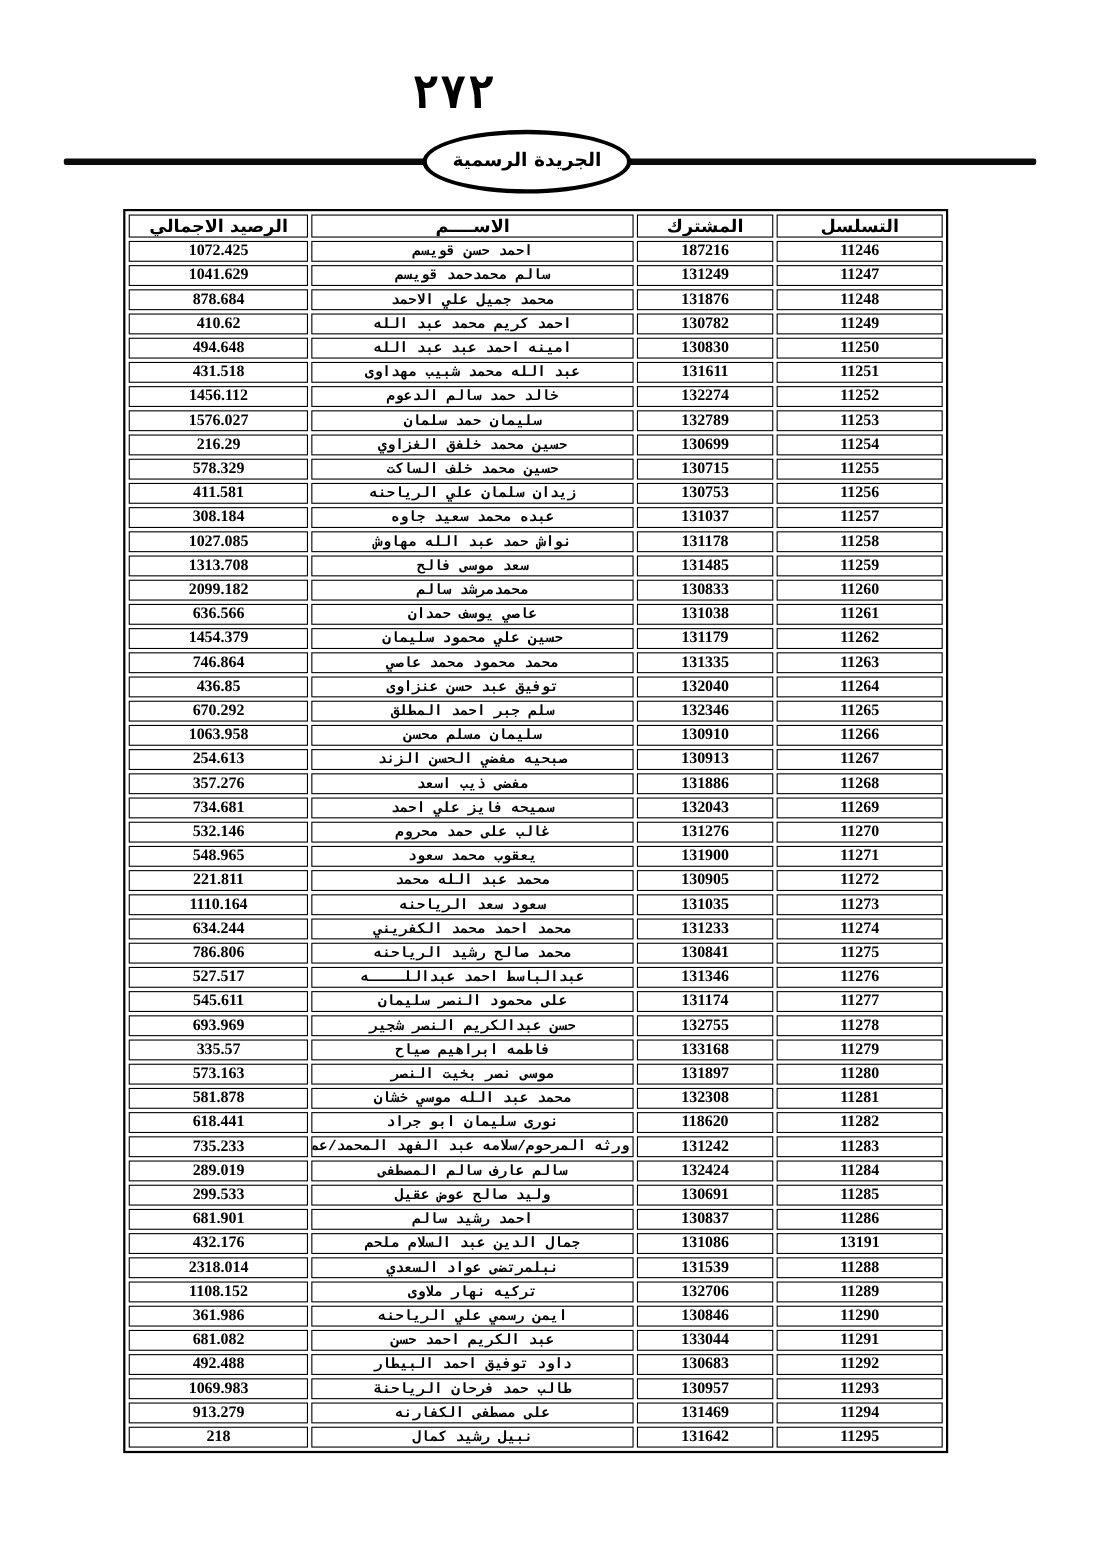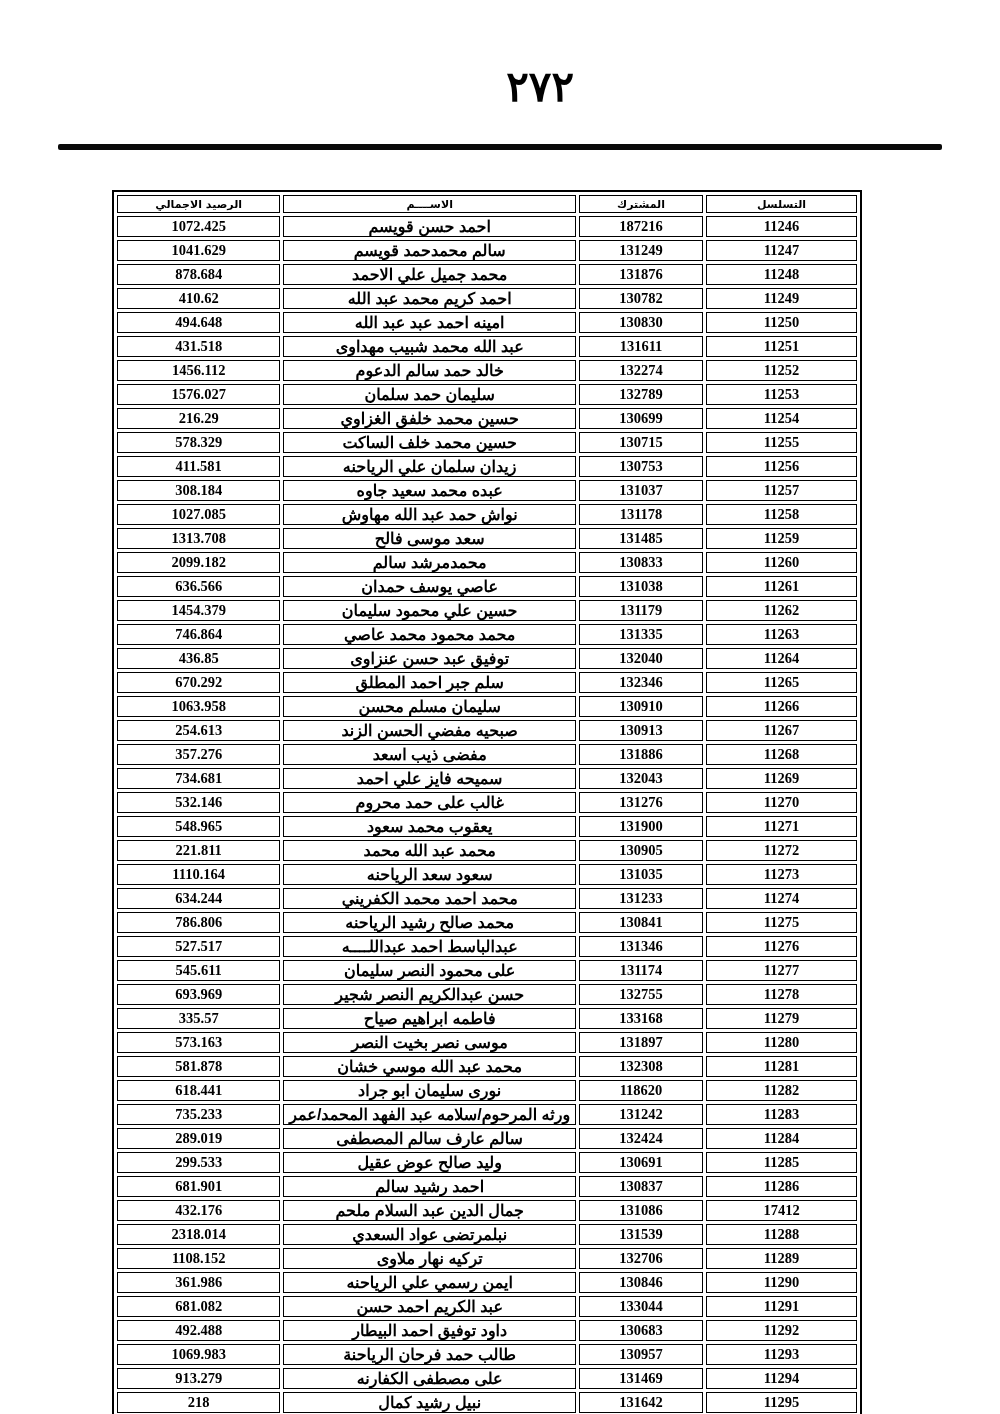--- a/index.html
+++ b/index.html
@@ -13,25 +13,25 @@
     height: 1414px;
     background: #ffffff;
     overflow: hidden;
     font-family: "DejaVu Sans", sans-serif;
   }
   .page-number {
     position: absolute;
     top: 66px;
     left: 374px;
     width: 200px;
-    text-align: right;
+    text-align: left;
     font-size: 42px;
     font-weight: bold;
     color: #000;
-    font-family: Liberation Serif, serif;
+    font-family: Liberation Mono, monospace;
     line-height: 1;
   }
   .header-rule {
     position: absolute;
     top: 144px;
     left: 58px;
     width: 884px;
     height: 6px;
     background: #0a0a0a;
     border-radius: 2px;
@@ -72,49 +72,52 @@
     border: 1.5px solid #000;
     height: 16px;
     padding: 0 3px;
     text-align: center;
     vertical-align: middle;
     color: #000;
     white-space: nowrap;
     overflow: hidden;
   }
   table.gazette th {
-    font-size: 11px;
+    font-size: 16px;
     font-weight: bold;
     font-family: "DejaVu Sans", sans-serif;
   }
   td.num {
     font-family: "Liberation Serif", "DejaVu Serif", serif;
     font-size: 14.5px;
     font-weight: bold;
     direction: ltr;
   }
   td.name {
-    font-family: Liberation Sans, sans-serif;
-    font-size: 16px;
+    font-family: Liberation Mono, monospace;
+    font-size: 13px;
     font-weight: bold;
   }
   col.c-serial   { width: 146px; }
   col.c-subscriber { width: 120px; }
   col.c-name     { width: 283px; }
   col.c-balance  { width: 158px; }
 </style>
 </head>
 <body>
 
 <div class="page">
 
   <div class="page-number">٢٧٢</div>
 
   <div class="header-rule"></div>
 
+  <div class="banner-oval">
+    <span>الجريدة الرسمية</span>
+  </div>
 
   <table class="gazette">
     <colgroup>
       <col class="c-serial">
       <col class="c-subscriber">
       <col class="c-name">
       <col class="c-balance">
     </colgroup>
     <thead>
       <tr>
@@ -365,21 +368,21 @@
           <td class="name">وليد صالح عوض عقيل</td>
           <td class="num">299.533</td>
         </tr>
         <tr>
           <td class="num">11286</td>
           <td class="num">130837</td>
           <td class="name">احمد رشيد سالم</td>
           <td class="num">681.901</td>
         </tr>
         <tr>
-          <td class="num">17412</td>
+          <td class="num">13191</td>
           <td class="num">131086</td>
           <td class="name">جمال الدين عبد السلام ملحم</td>
           <td class="num">432.176</td>
         </tr>
         <tr>
           <td class="num">11288</td>
           <td class="num">131539</td>
           <td class="name">نبلمرتضى عواد السعدي</td>
           <td class="num">2318.014</td>
         </tr>

